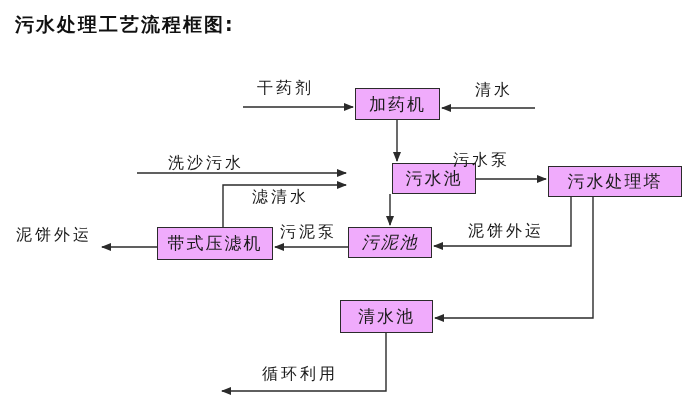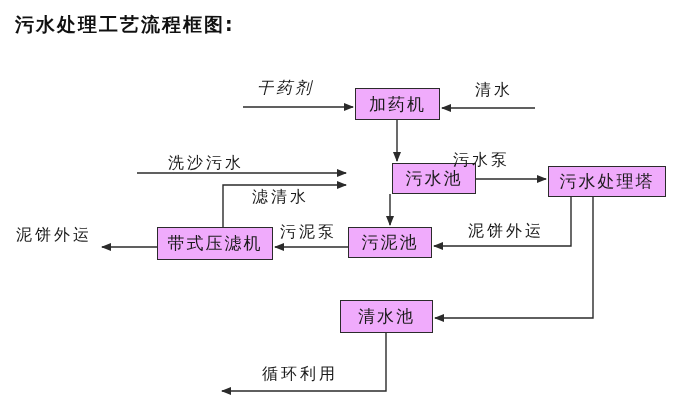--- a/index.html
+++ b/index.html
@@ -53,26 +53,26 @@
     position: absolute;
     font-size: 16px;
     letter-spacing: 3px;
     color: #1a1a1a;
     white-space: nowrap;
     line-height: 1;
   }
   
   .n-dosing      { left: 355px; top:  88px; width:  85px; height: 32px; }
   .n-sewage      { left: 348px; top: 163px; width:  84px; height: 31px; margin-left: 44px; }
-  .n-tower       { left: 548px; top: 166px; width: 118px; height: 31px; }
-  .n-sludge      { left: 348px; top: 227px; width:  84px; height: 31px; }
+  .n-tower       { left: 548px; top: 166px; width: 134px; height: 31px; }
+  .n-sludge      { left: 348px; top: 227px; width:  84px; height: 31px; font-style: italic; }
   .n-press       { left: 157px; top: 227px; width: 116px; height: 33px; }
   .n-clear       { left: 340px; top: 300px; width:  93px; height: 33px; }
   
-  .l-dry         { left: 257px; top:  80px; font-style: italic; }
+  .l-dry         { left: 257px; top:  80px; }
   .l-cw          { left: 475px; top:  82px; }
   .l-sand        { left: 168px; top: 155px; }
   .l-filtered    { left: 252px; top: 189px; }
   .l-spump       { left: 453px; top: 152px; }
   .l-bottom      { left: 468px; top: 223px; }
   .l-sludgepump  { left: 280px; top: 224px; }
   .l-mudcake     { left: 16px;  top: 227px; }
   .l-recycle     { left: 262px; top: 366px; }
 </style>
 </head>

